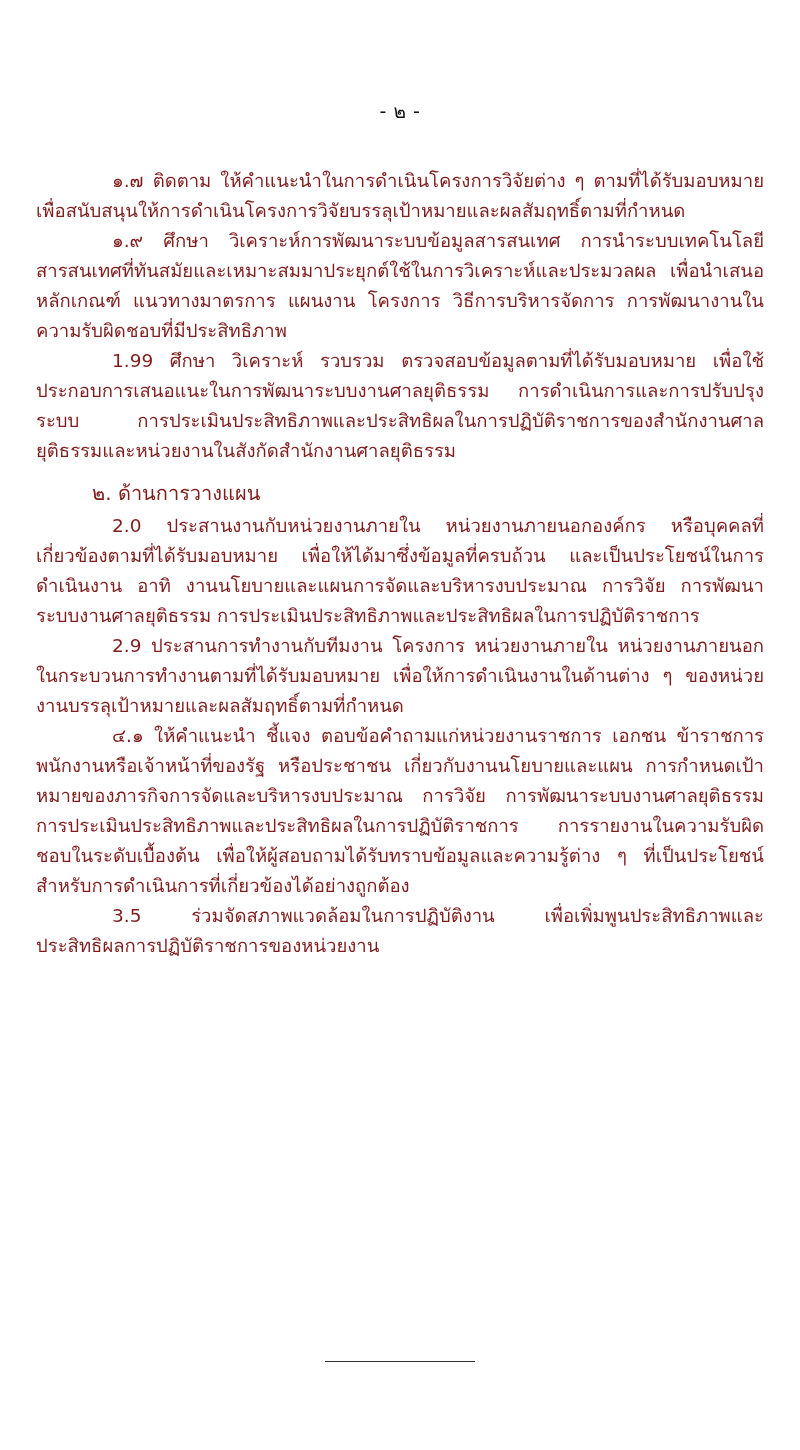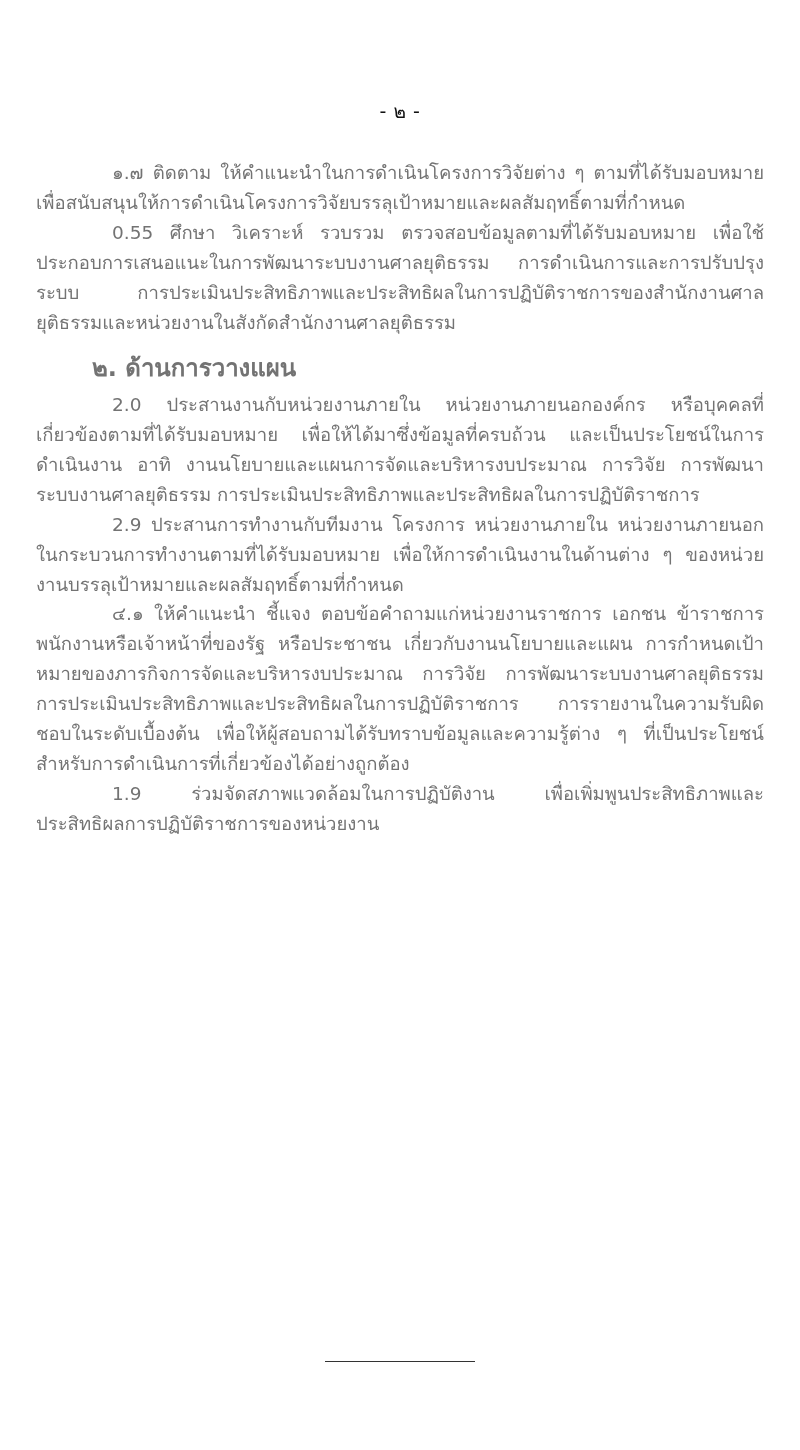--- a/index.html
+++ b/index.html
@@ -21,35 +21,35 @@
     padding: 0 36px;
   }
   .page-number {
     text-align: center;
     font-size: 19px;
     padding-top: 96px;
     letter-spacing: 0.5px;
     color: #111;
   }
   .body-text {
-    margin-top: 32px;
+    margin-top: 40px;
     font-size: 18.5px;
     line-height: 1.62;
     text-align: justify;
     text-justify: inter-word;
-    color: #737373;
+    color: #7f1d1d;
   }
   p.para {
     margin: 0 0 0 0;
     text-indent: 76px;
   }
   h2.heading {
     margin: 11px 0 2px 0;
-    font-size: 24px;
-    font-weight: bold;
+    font-size: 20px;
+    font-weight: normal;
     text-indent: 56px;
     line-height: 1.62;
   }
   .footer-rule {
     position: absolute;
     left: 50%;
     transform: translateX(-50%);
     bottom: 88px;
     width: 150px;
     height: 0;
@@ -59,27 +59,28 @@
 </head>
 <body>
 
 <div class="page">
 
   <div class="page-number">- ๒ -</div>
 
   <div class="body-text">
 
     <p class="para">๑.๗ ติดตาม ให้คำแนะนำในการดำเนินโครงการวิจัยต่าง ๆ ตามที่ได้รับมอบหมาย เพื่อสนับสนุนให้การดำเนินโครงการวิจัยบรรลุเป้าหมายและผลสัมฤทธิ์ตามที่กำหนด</p>
-    <p class="para">0.55 ศึกษา วิเคราะห์ รวบรวม ตรวจสอบข้อมูลตามที่ได้รับมอบหมาย เพื่อใช้ประกอบการเสนอแนะในการพัฒนาระบบงานศาลยุติธรรม การดำเนินการและการปรับปรุงระบบ การประเมินประสิทธิภาพและประสิทธิผลในการปฏิบัติราชการของสำนักงานศาลยุติธรรมและหน่วยงานในสังกัดสำนักงานศาลยุติธรรม</p>
+    <p class="para">๑.๙ ศึกษา วิเคราะห์การพัฒนาระบบข้อมูลสารสนเทศ การนำระบบเทคโนโลยีสารสนเทศที่ทันสมัยและเหมาะสมมาประยุกต์ใช้ในการวิเคราะห์และประมวลผล เพื่อนำเสนอหลักเกณฑ์ แนวทางมาตรการ แผนงาน โครงการ วิธีการบริหารจัดการ การพัฒนางานในความรับผิดชอบที่มีประสิทธิภาพ</p>
+    <p class="para">1.99 ศึกษา วิเคราะห์ รวบรวม ตรวจสอบข้อมูลตามที่ได้รับมอบหมาย เพื่อใช้ประกอบการเสนอแนะในการพัฒนาระบบงานศาลยุติธรรม การดำเนินการและการปรับปรุงระบบ การประเมินประสิทธิภาพและประสิทธิผลในการปฏิบัติราชการของสำนักงานศาลยุติธรรมและหน่วยงานในสังกัดสำนักงานศาลยุติธรรม</p>
 
     <h2 class="heading">๒. ด้านการวางแผน</h2>
 
     <p class="para">2.0 ประสานงานกับหน่วยงานภายใน หน่วยงานภายนอกองค์กร หรือบุคคลที่เกี่ยวข้องตามที่ได้รับมอบหมาย เพื่อให้ได้มาซึ่งข้อมูลที่ครบถ้วน และเป็นประโยชน์ในการดำเนินงาน อาทิ งานนโยบายและแผนการจัดและบริหารงบประมาณ การวิจัย การพัฒนาระบบงานศาลยุติธรรม การประเมินประสิทธิภาพและประสิทธิผลในการปฏิบัติราชการ</p>
     <p class="para">2.9 ประสานการทำงานกับทีมงาน โครงการ หน่วยงานภายใน หน่วยงานภายนอกในกระบวนการทำงานตามที่ได้รับมอบหมาย เพื่อให้การดำเนินงานในด้านต่าง ๆ ของหน่วยงานบรรลุเป้าหมายและผลสัมฤทธิ์ตามที่กำหนด</p>
 
     <p class="para">๔.๑ ให้คำแนะนำ ชี้แจง ตอบข้อคำถามแก่หน่วยงานราชการ เอกชน ข้าราชการ พนักงานหรือเจ้าหน้าที่ของรัฐ หรือประชาชน เกี่ยวกับงานนโยบายและแผน การกำหนดเป้าหมายของภารกิจการจัดและบริหารงบประมาณ การวิจัย การพัฒนาระบบงานศาลยุติธรรม การประเมินประสิทธิภาพและประสิทธิผลในการปฏิบัติราชการ การรายงานในความรับผิดชอบในระดับเบื้องต้น เพื่อให้ผู้สอบถามได้รับทราบข้อมูลและความรู้ต่าง ๆ ที่เป็นประโยชน์สำหรับการดำเนินการที่เกี่ยวข้องได้อย่างถูกต้อง</p>
-    <p class="para">1.9 ร่วมจัดสภาพแวดล้อมในการปฏิบัติงาน เพื่อเพิ่มพูนประสิทธิภาพและประสิทธิผลการปฏิบัติราชการของหน่วยงาน</p>
+    <p class="para">3.5 ร่วมจัดสภาพแวดล้อมในการปฏิบัติงาน เพื่อเพิ่มพูนประสิทธิภาพและประสิทธิผลการปฏิบัติราชการของหน่วยงาน</p>
 
   </div>
 
   <div class="footer-rule"></div>
 
 </div>
 
 </body></html>

